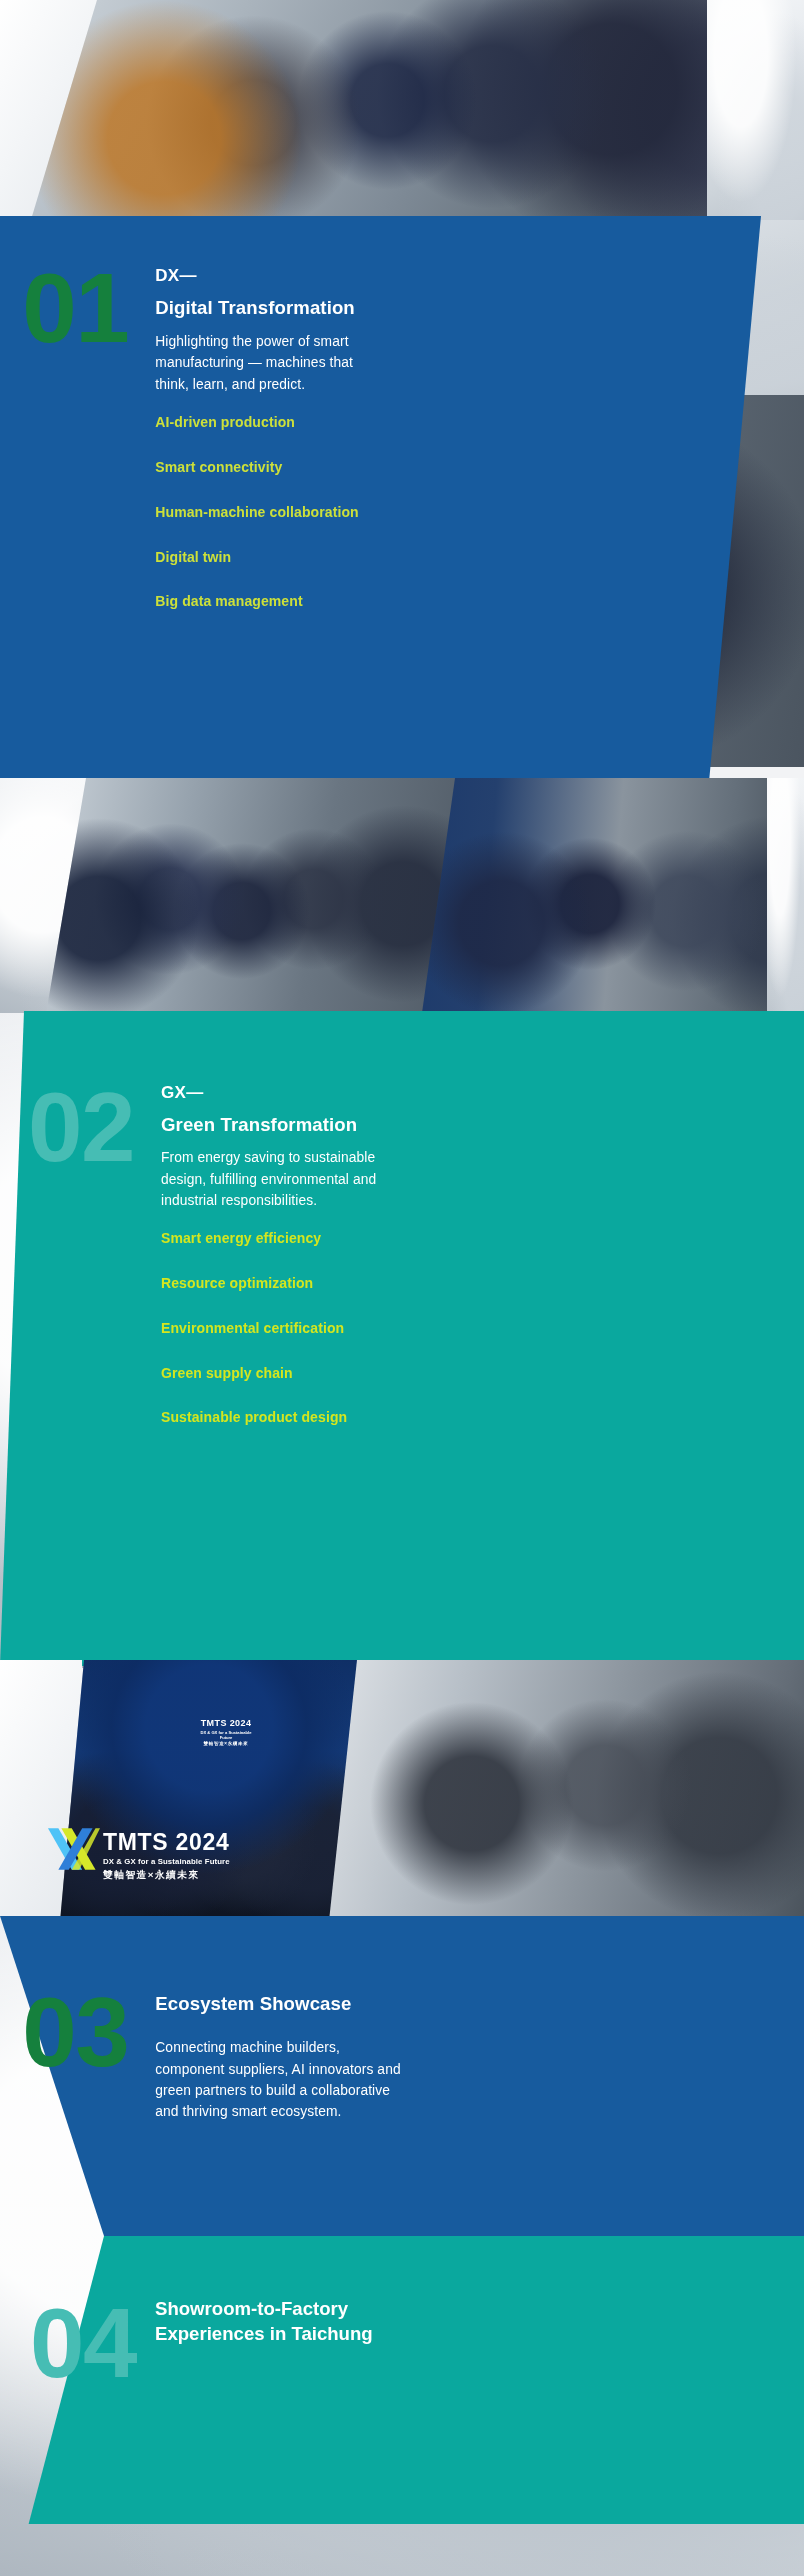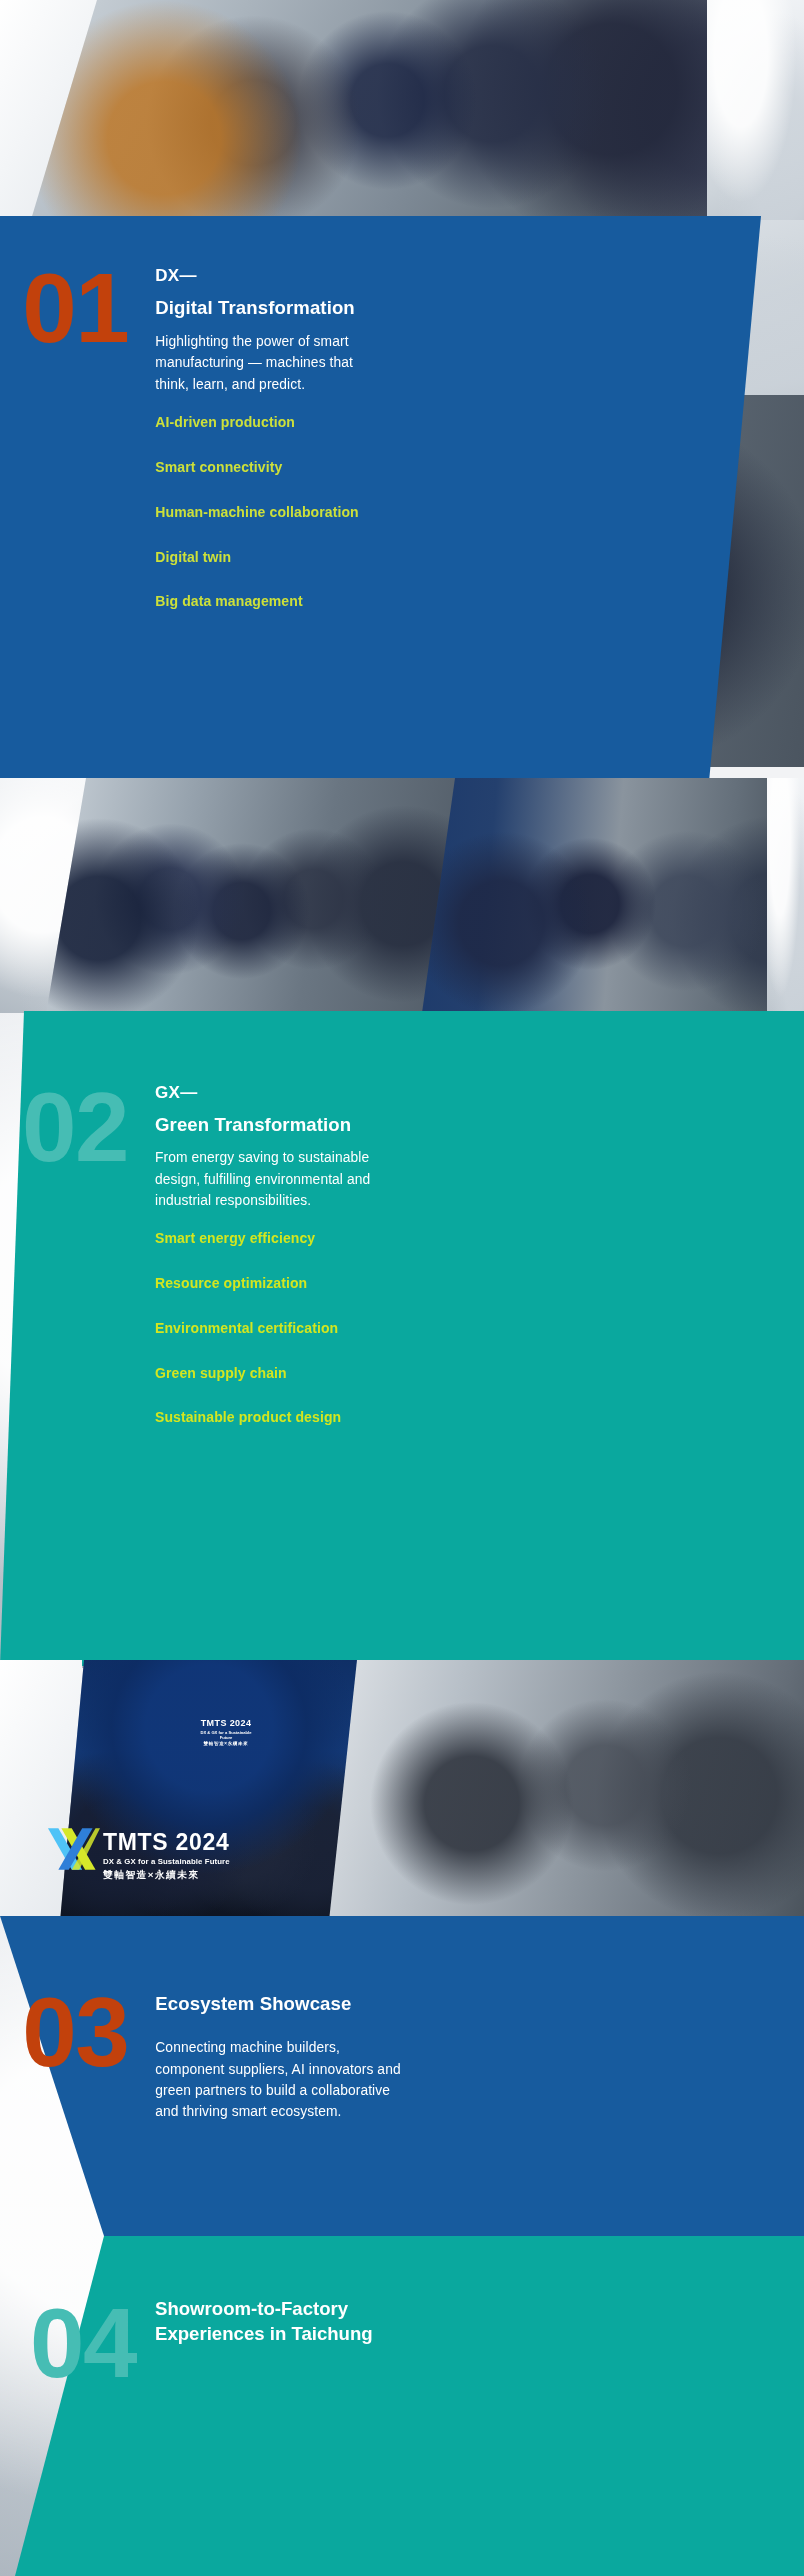--- a/index.html
+++ b/index.html
@@ -80,21 +80,21 @@
   .panel .fill { position:absolute; inset:0; }
   .panel-blue .fill { background:#175b9e; }
   .panel-teal .fill { background:#0aa89e; }
 
   .panel-content { position:absolute; display:flex; align-items:flex-start; }
 
   .big-num {
     font-size:98px; font-weight:700; line-height:1;
     letter-spacing:-1.5px; user-select:none; flex:0 0 auto;
   }
-  .num-blue { color:#c2410c; }
+  .num-blue { color:#15803d; }
   .num-teal { color:#46bdb4; }
 
   .col { flex:1 1 auto; }
 
   .kicker {
     color:#ffffff; font-size:17px; font-weight:700; letter-spacing:0.3px;
     line-height:1.2; margin-bottom:9.7px;
   }
   .title {
     color:#ffffff; font-size:18.6px; font-weight:700; letter-spacing:0.1px;
@@ -164,21 +164,21 @@
   <div class="ph tex-expo2" style="left:45px;width:447px;clip-path:polygon(41px 0,447px 0,406px 242px,0 242px);"></div>
   <div class="ph tex-expo3" style="left:421px;width:402px;clip-path:polygon(34px 0,402px 0,372px 242px,0 242px);"></div>
   <div class="ph tex-hall" style="left:767px;width:37px;"></div>
 </div>
 
 <div class="bg-strip tex-machine" style="top:1013px;height:655px;"></div>
 
 <div class="panel panel-teal" style="top:1011px;height:655px;">
   <div class="fill" style="clip-path:polygon(24px 0,804px 0,804px 655px,0 655px);"></div>
 
-  <div class="panel-content" style="left:22px;top:67px;width:715px;">
+  <div class="panel-content" style="left:28px;top:67px;width:715px;">
     <div class="big-num num-teal" style="width:112px;">02</div>
     <div class="col" style="padding-left:21px;padding-top:4.5px;max-width:246px;">
       <div class="kicker">GX—</div>
       <div class="title">Green Transformation</div>
       <div class="desc">From energy saving to sustainable design, fulfilling environmental and industrial responsibilities.</div>
       <div class="bullets bullets-teal" style="">
         <div class="bullet">Smart energy efficiency</div>
         <div class="bullet">Resource optimization</div>
         <div class="bullet">Environmental certification</div>
         <div class="bullet">Green supply chain</div>
@@ -222,21 +222,21 @@
 
   <div class="panel-content" style="left:22.3px;top:67px;width:745px;">
     <div class="big-num num-blue" style="width:112px;">03</div>
     <div class="col" style="padding-left:21px;padding-top:9px;max-width:268px;">
       <div class="title" style="margin-bottom:21px;">Ecosystem Showcase</div>
       <div class="desc">Connecting machine builders, component suppliers, AI innovators and green partners to build a collaborative and thriving smart ecosystem.</div>
     </div>
   </div>
 </div>
 
-<div class="panel panel-teal" style="top:2236px;height:340px;">
+<div class="panel panel-teal" style="top:2236px;height:288px;">
   <div class="fill" style="clip-path:polygon(104px 0,804px 0,804px 340px,15px 340px);"></div>
 
   <div class="panel-content" style="left:30px;top:58px;width:745px;">
     <div class="big-num num-teal" style="width:104px;">04</div>
     <div class="col" style="padding-left:21px;padding-top:1.5px;max-width:268px;">
       <div class="title-lg">Showroom-to-Factory Experiences in Taichung</div>
     </div>
   </div>
 </div>
 

